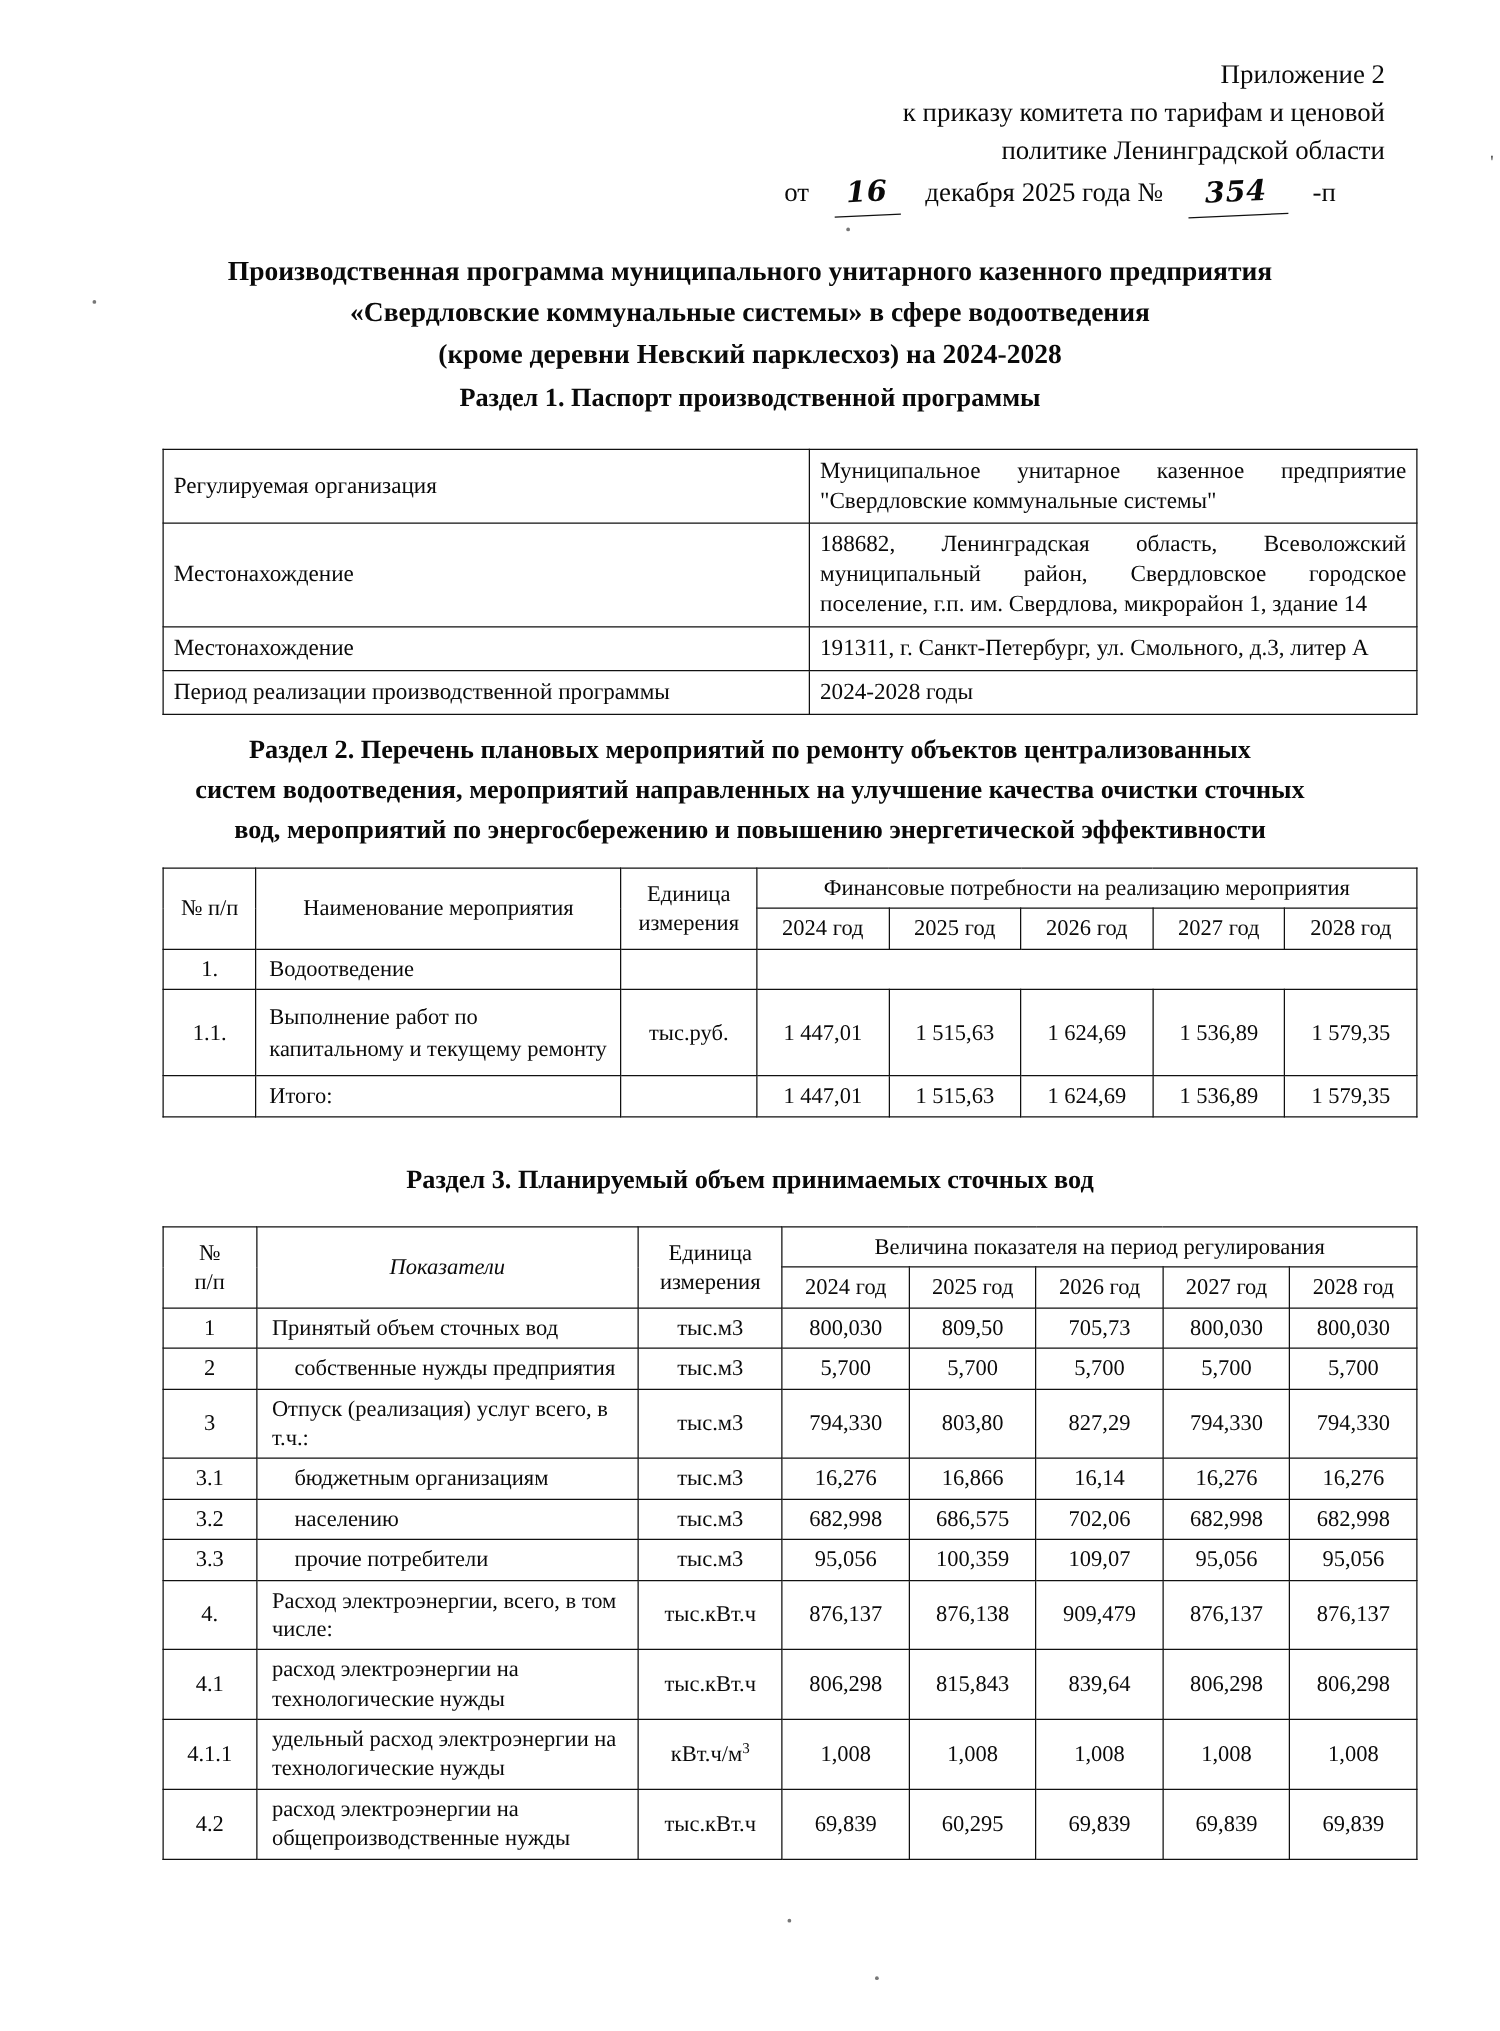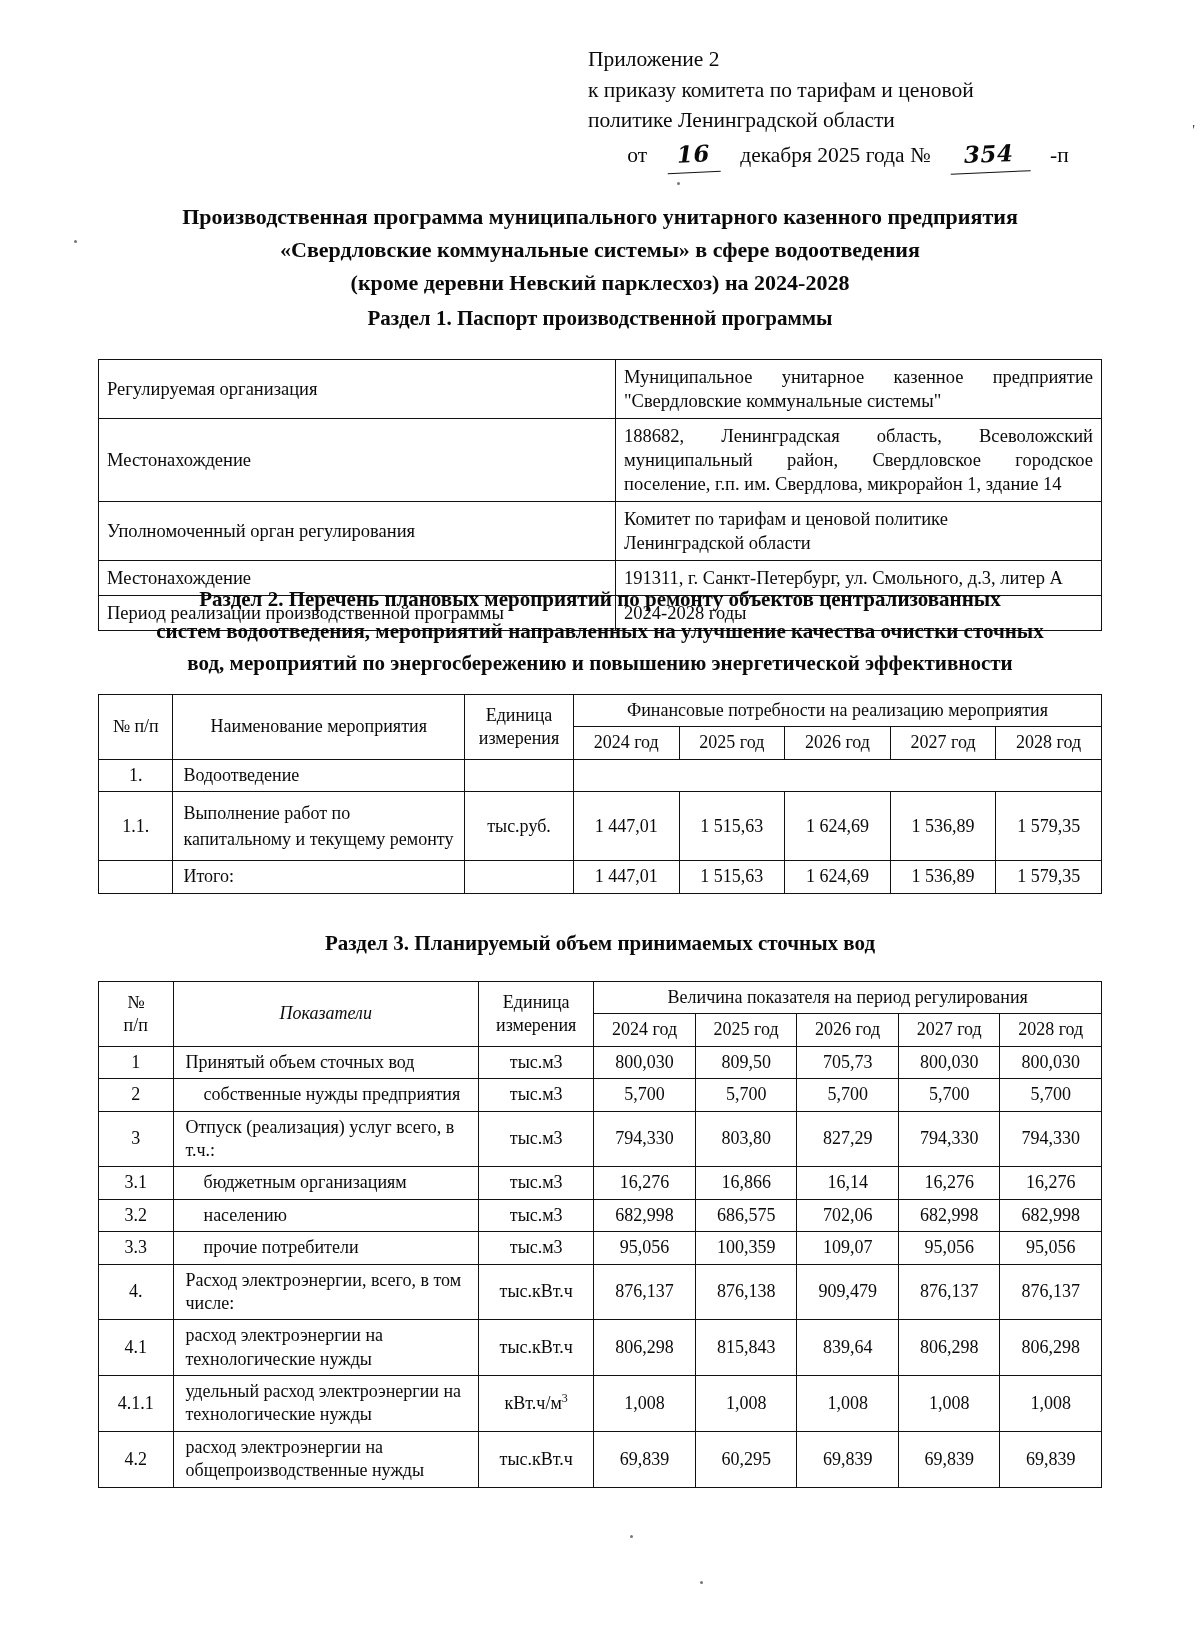--- a/index.html
+++ b/index.html
@@ -22,21 +22,21 @@
     padding: 0;
     box-sizing: border-box;
   }
 
   
   .doc-header {
     position: absolute;
     top: 44px;
     right: 92px;
     width: 520px;
-    text-align: left;
+    text-align: right;
     font-size: 21.5px;
     line-height: 1.42;
   }
   .doc-header .line { white-space: nowrap; }
   .order-line {
     margin-top: 2px;
     white-space: nowrap;
     display: flex;
     justify-content: center;
     align-items: baseline;
@@ -93,20 +93,21 @@
     background: #777;
     border-radius: 50%;
   }
 
   
   table {
     border-collapse: collapse;
     width: 100%;
     font-size: 18.5px;
     line-height: 1.3;
+    margin-left: 32px;
   }
   table td, table th {
     border: 1.3px solid #111;
     padding: 3px 7px;
     vertical-align: middle;
     font-weight: 400;
   }
   .tbl-wrap { position: absolute; }
 
   
@@ -173,27 +174,20 @@
         </tr>
         <tr>
           <td class="lbl">Местонахождение</td>
           <td class="val">
             <div class="just">188682, Ленинградская область, Всеволожский</div>
             <div class="just">муниципальный район, Свердловское городское</div>
             <div>поселение, г.п. им. Свердлова, микрорайон 1, здание 14</div>
           </td>
         </tr>
         <tr>
-          <td class="lbl">Уполномоченный орган регулирования</td>
-          <td class="val">
-            <div>Комитет по тарифам и ценовой политике</div>
-            <div>Ленинградской области</div>
-          </td>
-        </tr>
-        <tr>
           <td class="lbl">Местонахождение</td>
           <td class="val">191311, г. Санкт-Петербург, ул. Смольного, д.3, литер А</td>
         </tr>
         <tr>
           <td class="lbl">Период реализации производственной программы</td>
           <td class="val">2024-2028 годы</td>
         </tr>
       </tbody>
     </table>
   </div>

